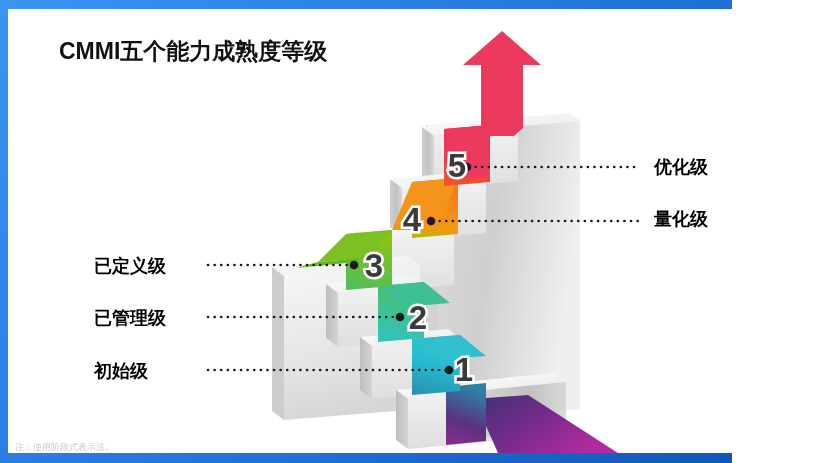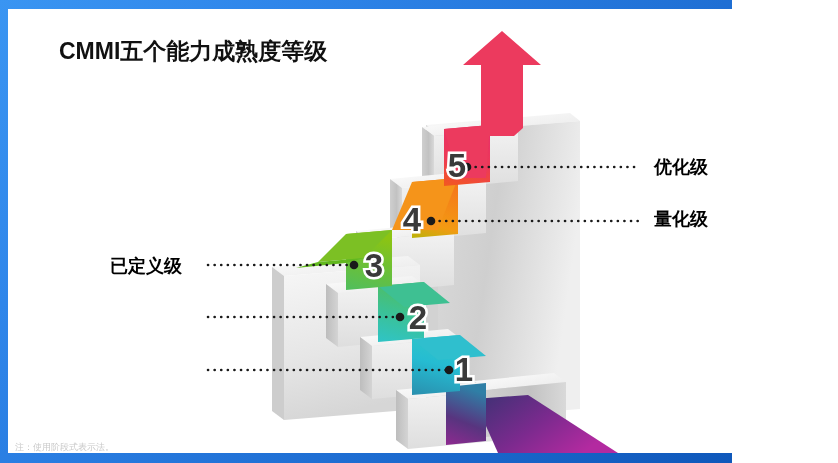--- a/index.html
+++ b/index.html
@@ -67,21 +67,21 @@
     width: 822px;
     height: 444px;
   }
   .lbl {
     position: absolute;
     font-size: 18px;
     font-weight: bold;
     color: #000000;
     white-space: nowrap;
   }
-  .lbl-left { text-align: center; }
+  .lbl-left { text-align: left; }
   .lbl-right { text-align: left; }
 </style>
 </head>
 <body>
 
 <div id="slide">
 
   <div class="frame"></div>
   <div class="frame-inner"></div>
 
@@ -256,20 +256,22 @@
       <g font-family="Liberation Sans, sans-serif" font-weight="bold" font-size="33" text-anchor="middle">
         <text x="456" y="372" stroke="#ffffff" stroke-width="5" paint-order="stroke" fill="#3a3a3a">1</text>
         <text x="410" y="320" stroke="#ffffff" stroke-width="5" paint-order="stroke" fill="#3a3a3a">2</text>
         <text x="366" y="268" stroke="#ffffff" stroke-width="5" paint-order="stroke" fill="#3a3a3a">3</text>
         <text x="404" y="222" stroke="#ffffff" stroke-width="5" paint-order="stroke" fill="#3a3a3a">4</text>
         <text x="449" y="168" stroke="#ffffff" stroke-width="5" paint-order="stroke" fill="#3a3a3a">5</text>
       </g>
     </svg>
 
     <div class="lbl lbl-left" style="left:86px; top:245px; width:104px;">已定义级</div>
+    <div class="lbl lbl-left" style="left:86px; top:297px; width:104px;">已管理级</div>
+    <div class="lbl lbl-left" style="left:86px; top:350px; width:104px;">初始级</div>
 
     <div class="lbl lbl-right" style="left:646px; top:146px;">优化级</div>
     <div class="lbl lbl-right" style="left:646px; top:198px;text-align:right;">量化级</div>
 
     <div class="footnote">注：使用阶段式表示法。</div>
 
   </div>
 </div>
 
 </body></html>

